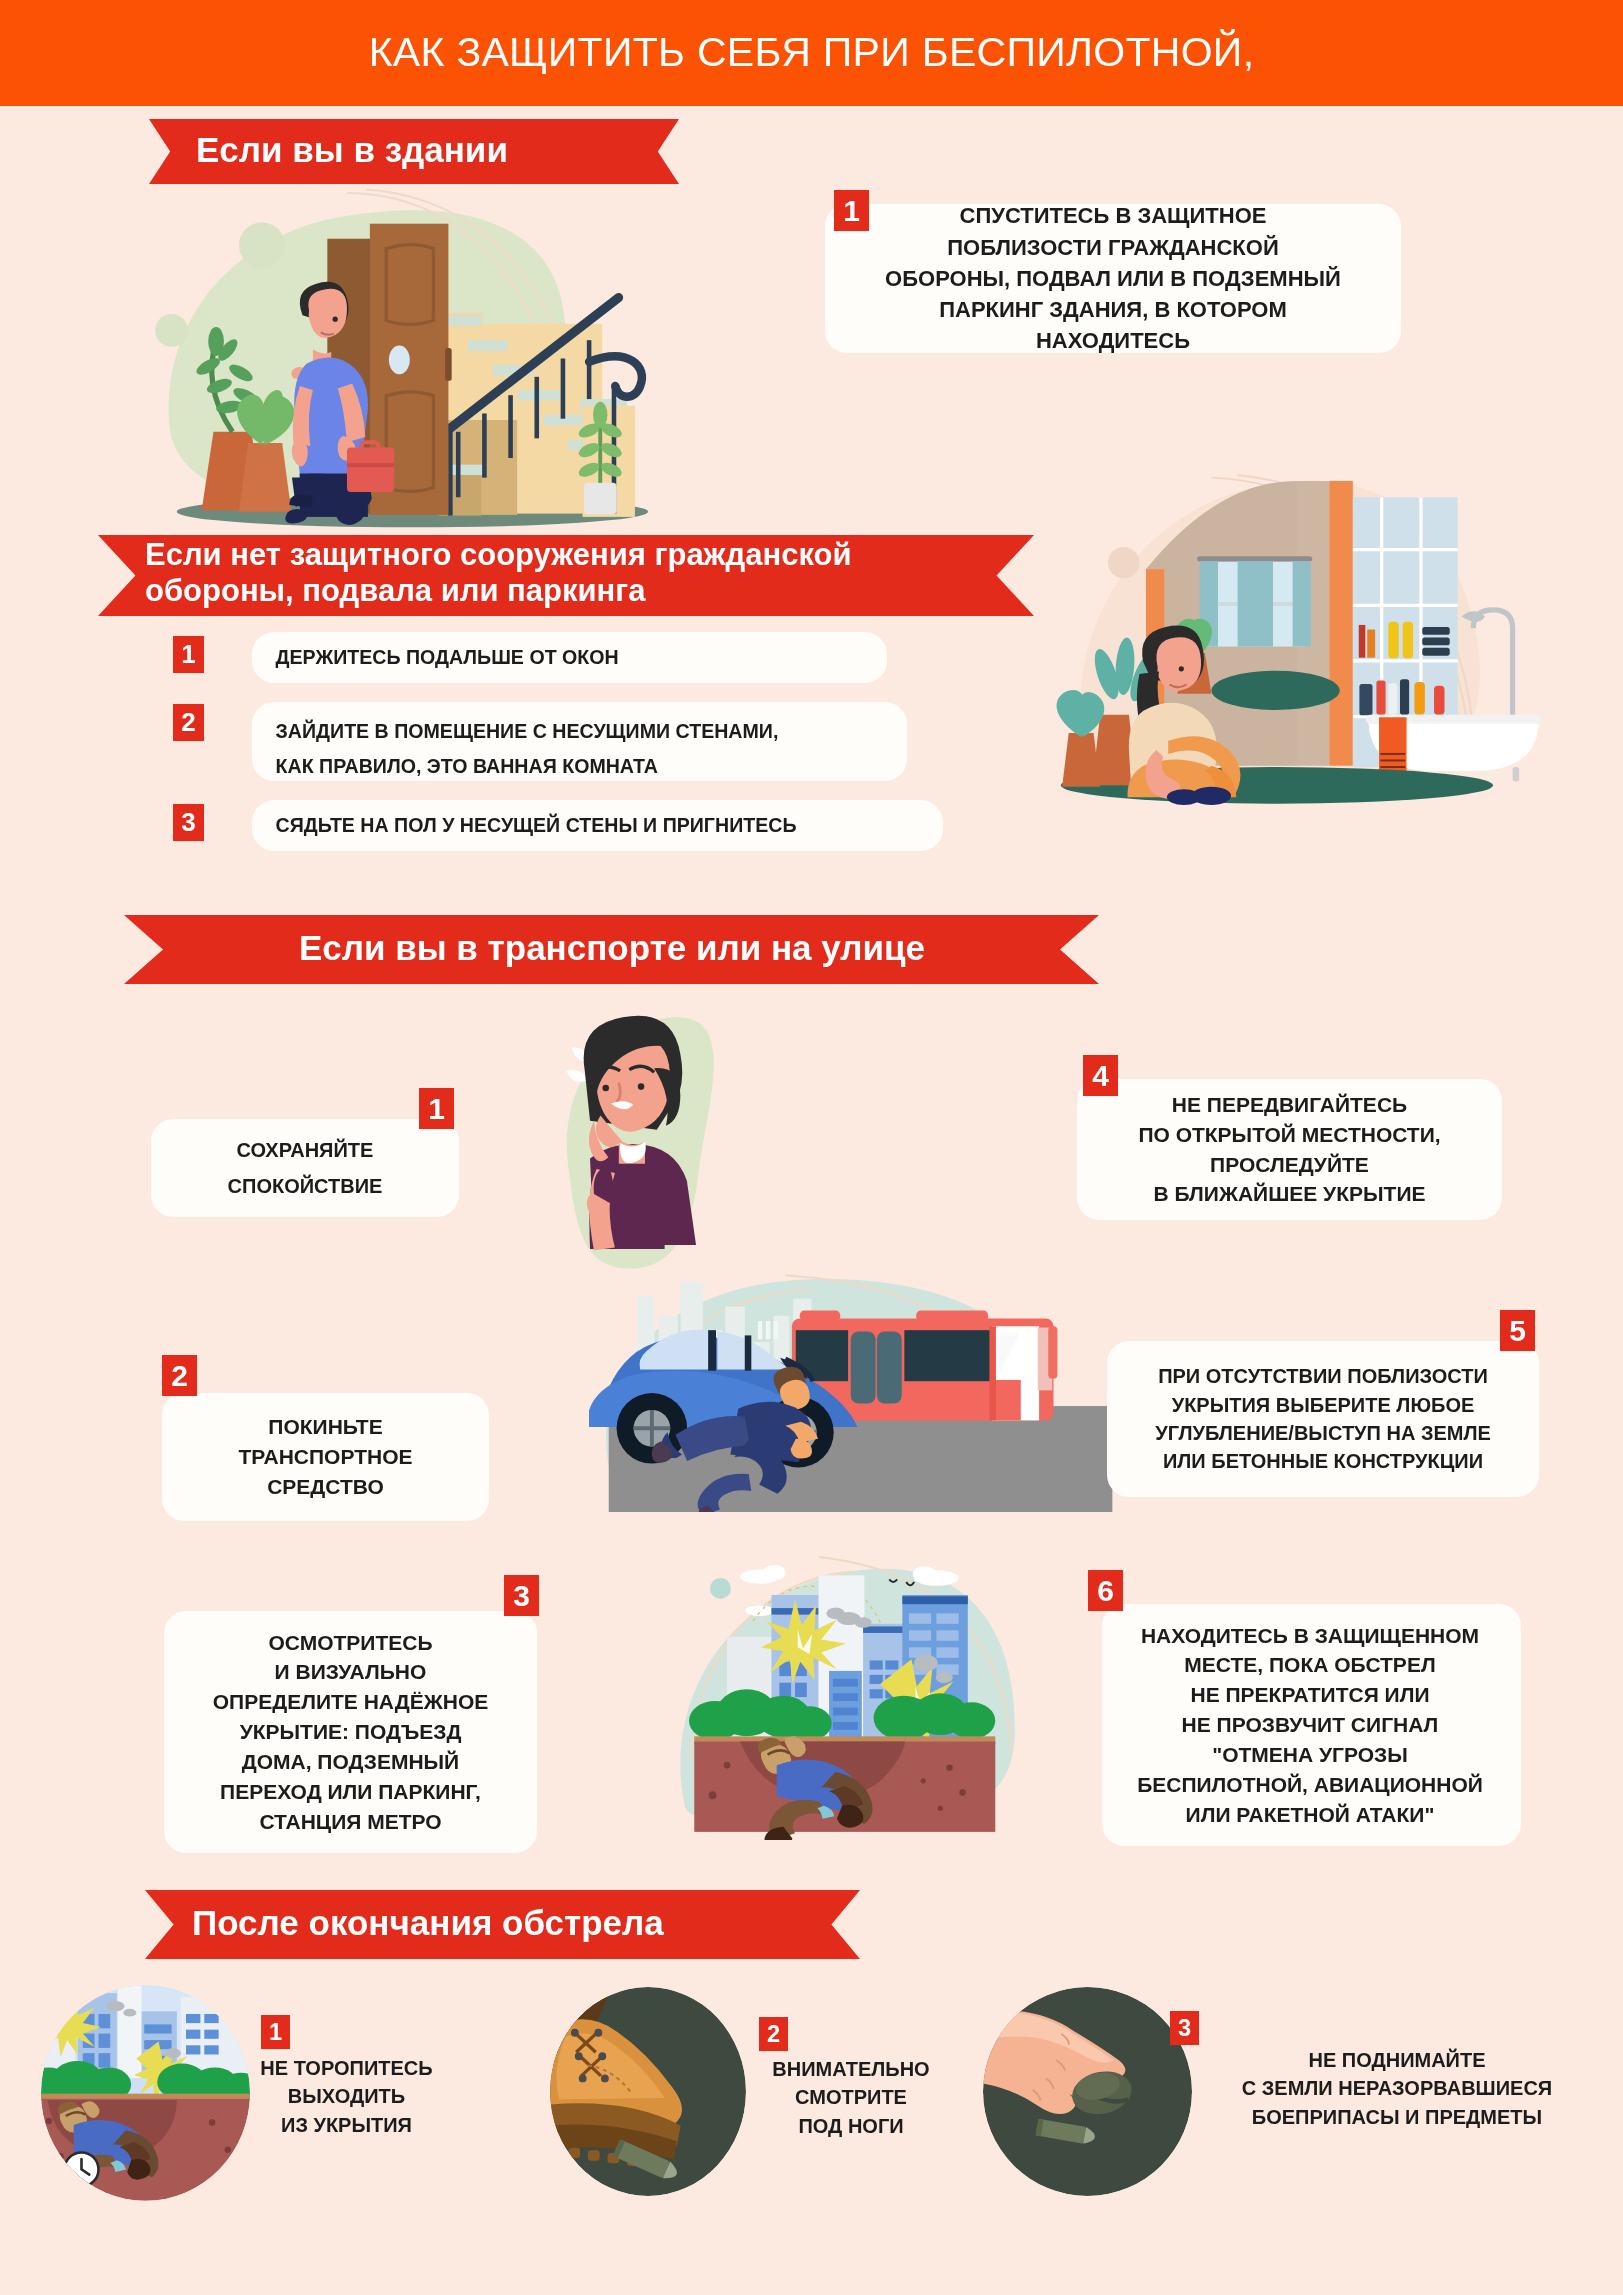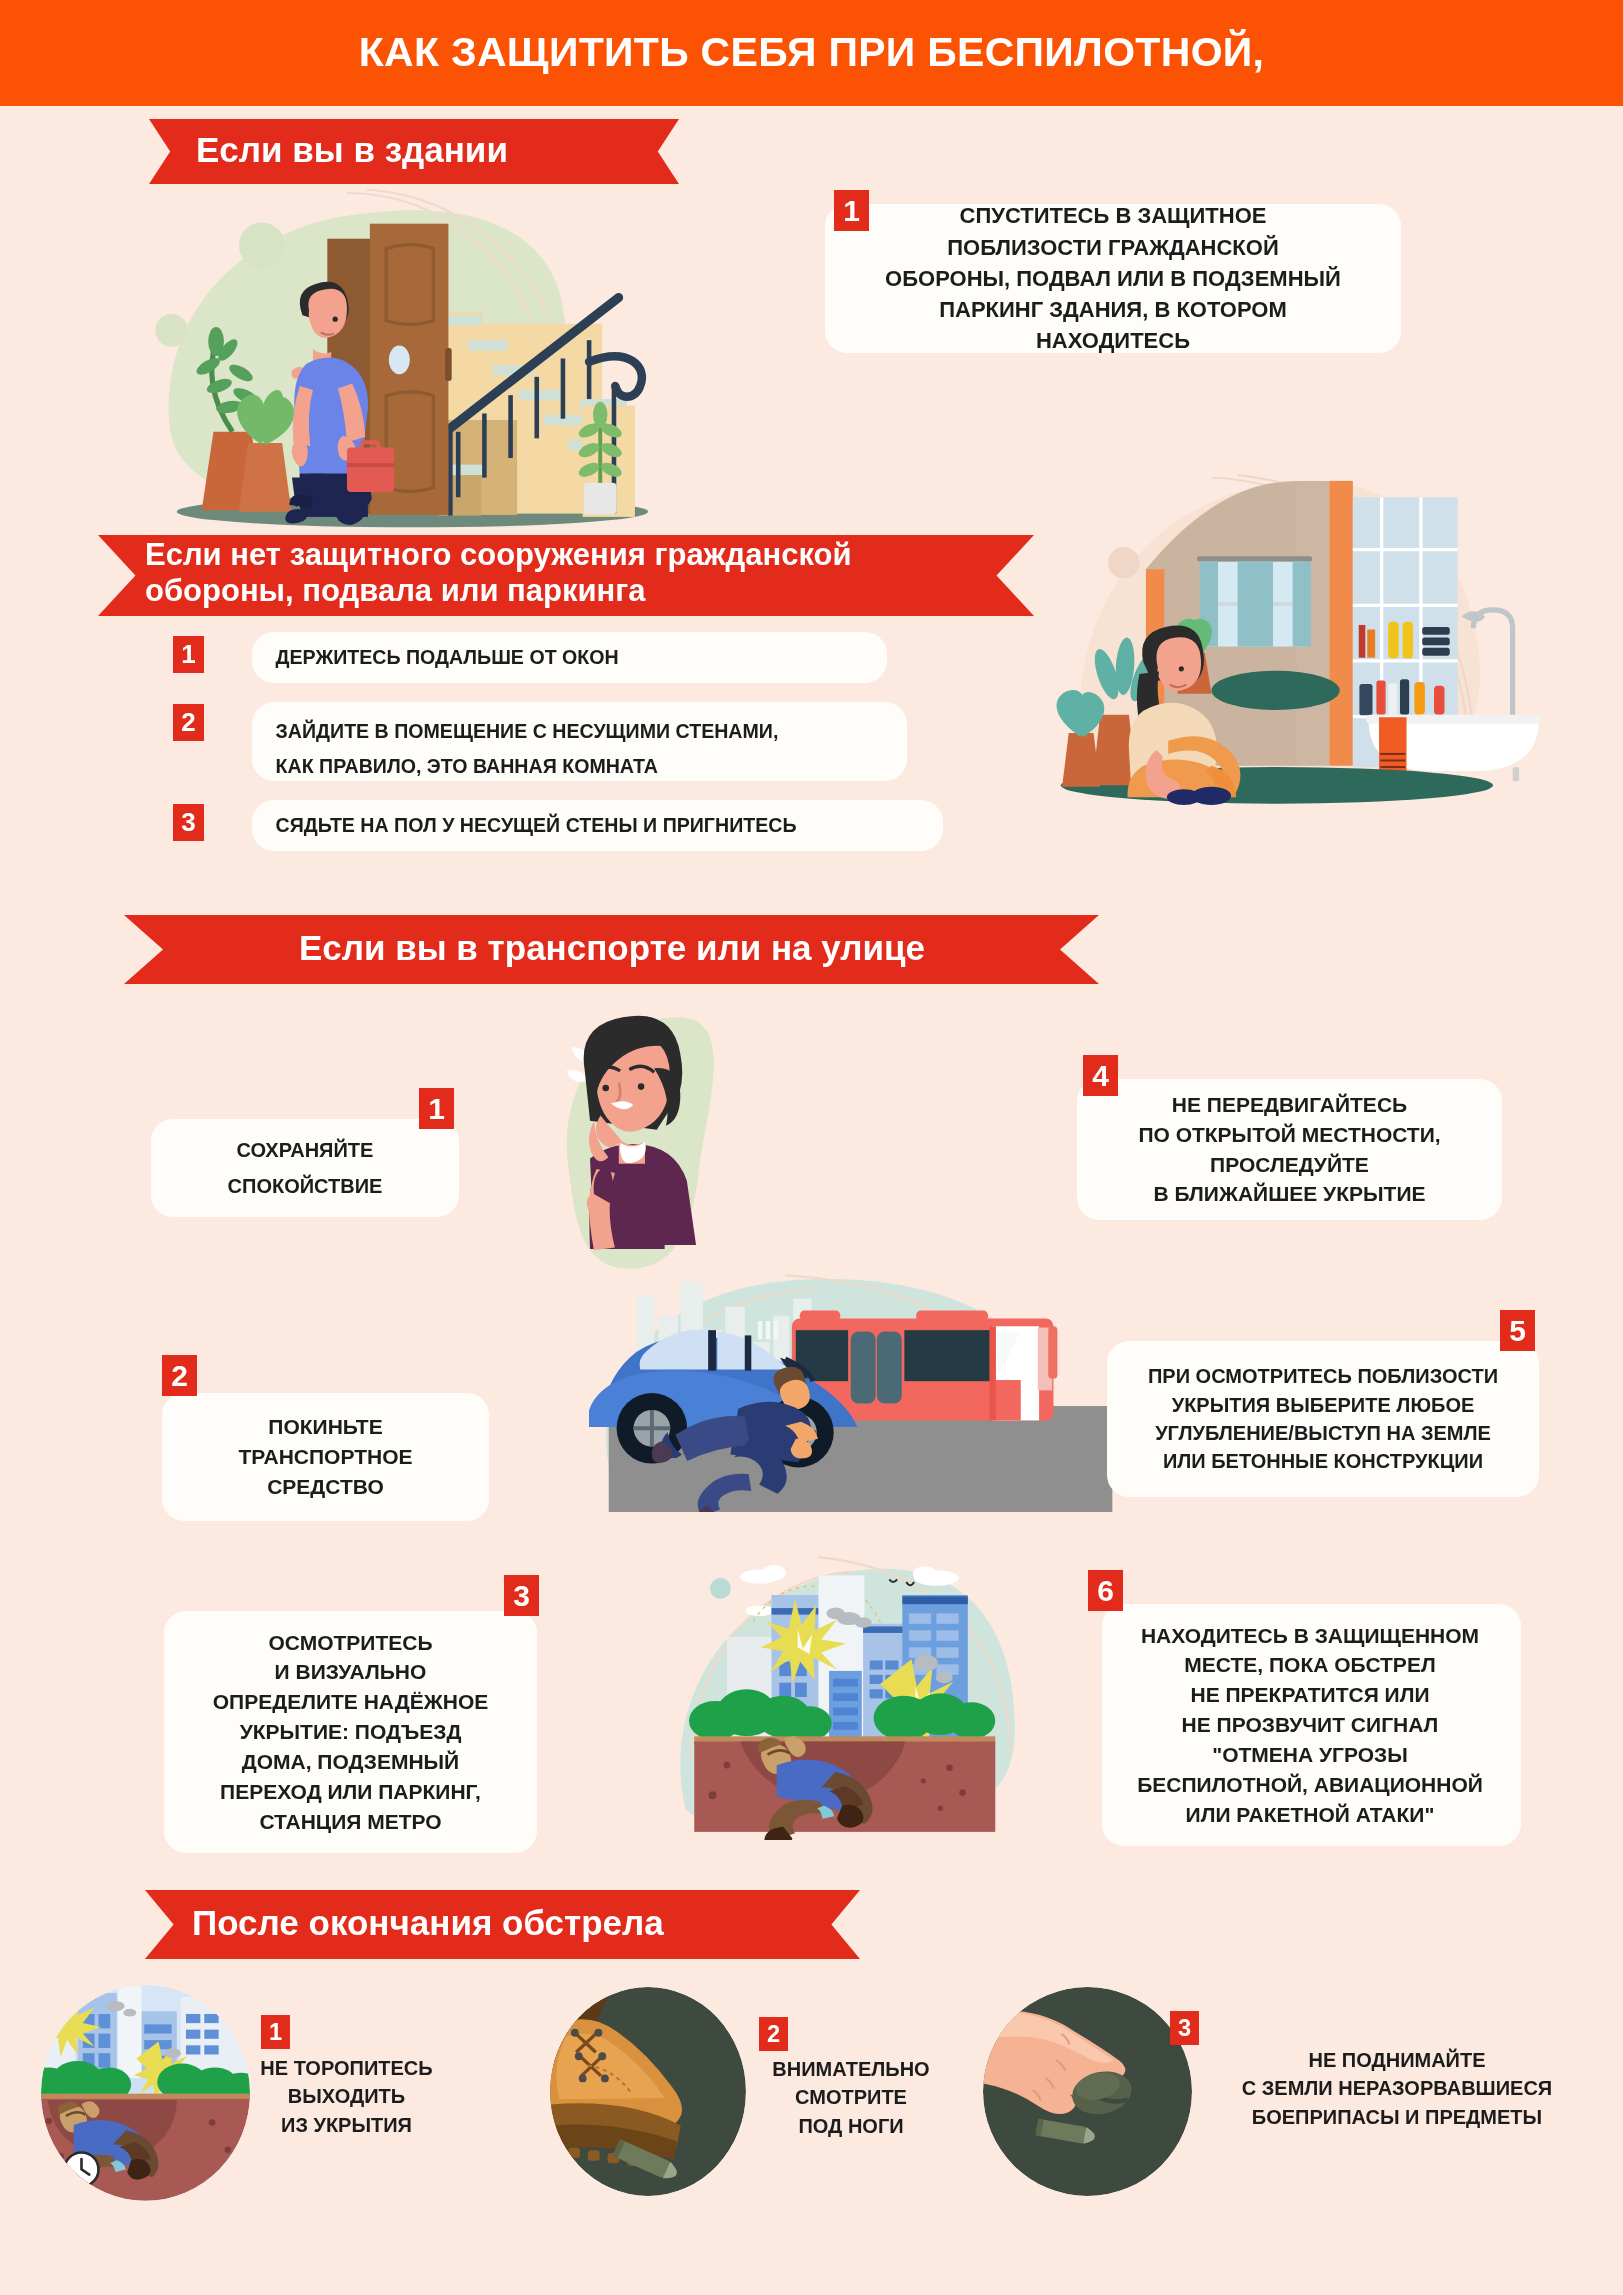--- a/index.html
+++ b/index.html
@@ -15,21 +15,21 @@
   
   .header {
     width: 100%; height: 106px;
     background: #fc5203;
     display: flex; flex-direction: column;
     align-items: center; justify-content: center;
   }
   .header h1 {
     color: #ffffff;
     font-size: 41px;
-    font-weight: bold;
+    font-weight: normal;
     letter-spacing: 0.3px;
     line-height: 1.12;
     text-align: right;
     text-transform: uppercase;
   }
 
   
   .ribbon {
     background: #e22b1b;
     color: #fff;
@@ -644,21 +644,21 @@
     <div>ПРОСЛЕДУЙТЕ</div>
     <div>В БЛИЖАЙШЕЕ УКРЫТИЕ</div>
   </div>
 </div>
 
 <div class="numchip" style="left:1500px; top:1310px;">
   <span>5</span>
 </div>
 <div class="bubble" style="left:1107px; top:1341px; width:432px; height:156px; font-size:20px;">
   <div>
-    <div>ПРИ ОСМОТРИТЕСЬ ПОБЛИЗОСТИ</div>
+    <div>ПРИ ОТСУТСТВИИ ПОБЛИЗОСТИ</div>
     <div>УКРЫТИЯ ВЫБЕРИТЕ ЛЮБОЕ</div>
     <div>УГЛУБЛЕНИЕ/ВЫСТУП НА ЗЕМЛЕ</div>
     <div>ИЛИ БЕТОННЫЕ КОНСТРУКЦИИ</div>
   </div>
 </div>
 
 <div class="numchip" style="left:1088px; top:1570px;">
   <span>6</span>
 </div>
 <div class="bubble" style="left:1102px; top:1604px; width:419px; height:242px; font-size:21px;padding-left:14px;">

